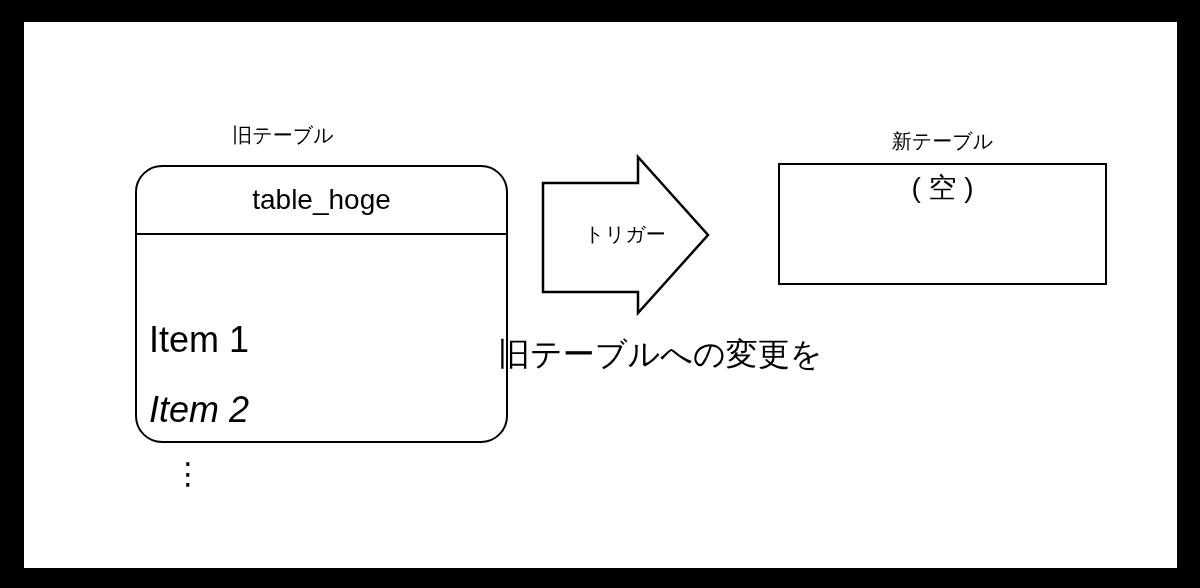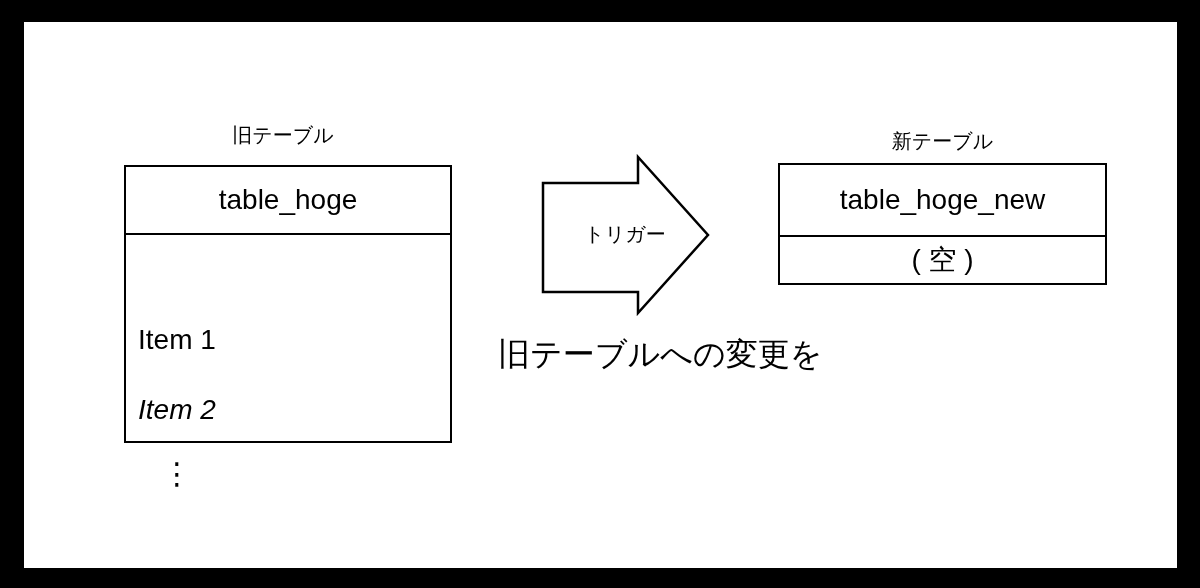--- a/index.html
+++ b/index.html
@@ -42,24 +42,25 @@
     width: 329px;
     margin-top: 6px;
   }
   .table-box {
     position: absolute;
     background: #ffffff;
     border: 2px solid #000000;
     box-sizing: border-box;
   }
   .old-table {
-    left: 124px;
+    left: 135px;
     top: 165px;
-    width: 328px;
+    width: 373px;
     height: 278px;
+    border-radius: 27px;
   }
   .new-table {
     left: 778px;
     top: 163px;
     width: 329px;
     height: 122px;
   }
   .table-header {
     display: flex;
     align-items: center;
@@ -78,21 +79,21 @@
     height: 46px;
   }
   .table-body {
     position: relative;
     width: 100%;
     height: 206px;
   }
   .row {
     position: absolute;
     left: 12px;
-    font-size: 28px;
+    font-size: 36px;
     line-height: 28px;
     white-space: nowrap;
   }
   .row-item1 { top: 91px; }
   .row-item2 { top: 161px; font-style: italic; }
   .row-ellipsis {
     left: 36px;
     top: 224px;
     font-size: 30px;
     line-height: 30px;
@@ -141,20 +142,19 @@
   </div>
 
   <svg class="arrow-svg" viewBox="535 148 182 172" xmlns="http://www.w3.org/2000/svg">
     <polygon points="543,183 638,183 638,157 708,235 638,313 638,292 543,292" fill="#ffffff" stroke="#000000" stroke-width="2.5" stroke-linejoin="miter"></polygon>
   </svg>
   <div class="arrow-label">トリガー</div>
 
   <div class="table-title new-table-title">新テーブル</div>
 
   <div class="table-box new-table">
-    <div class="table-header">table_hoge_new</div>
     <div class="table-cell-centered">( 空 )</div>
   </div>
 
   <div class="caption">
     <div>旧テーブルへの変更を</div>
   </div>
 </div>
 
 </body></html>

